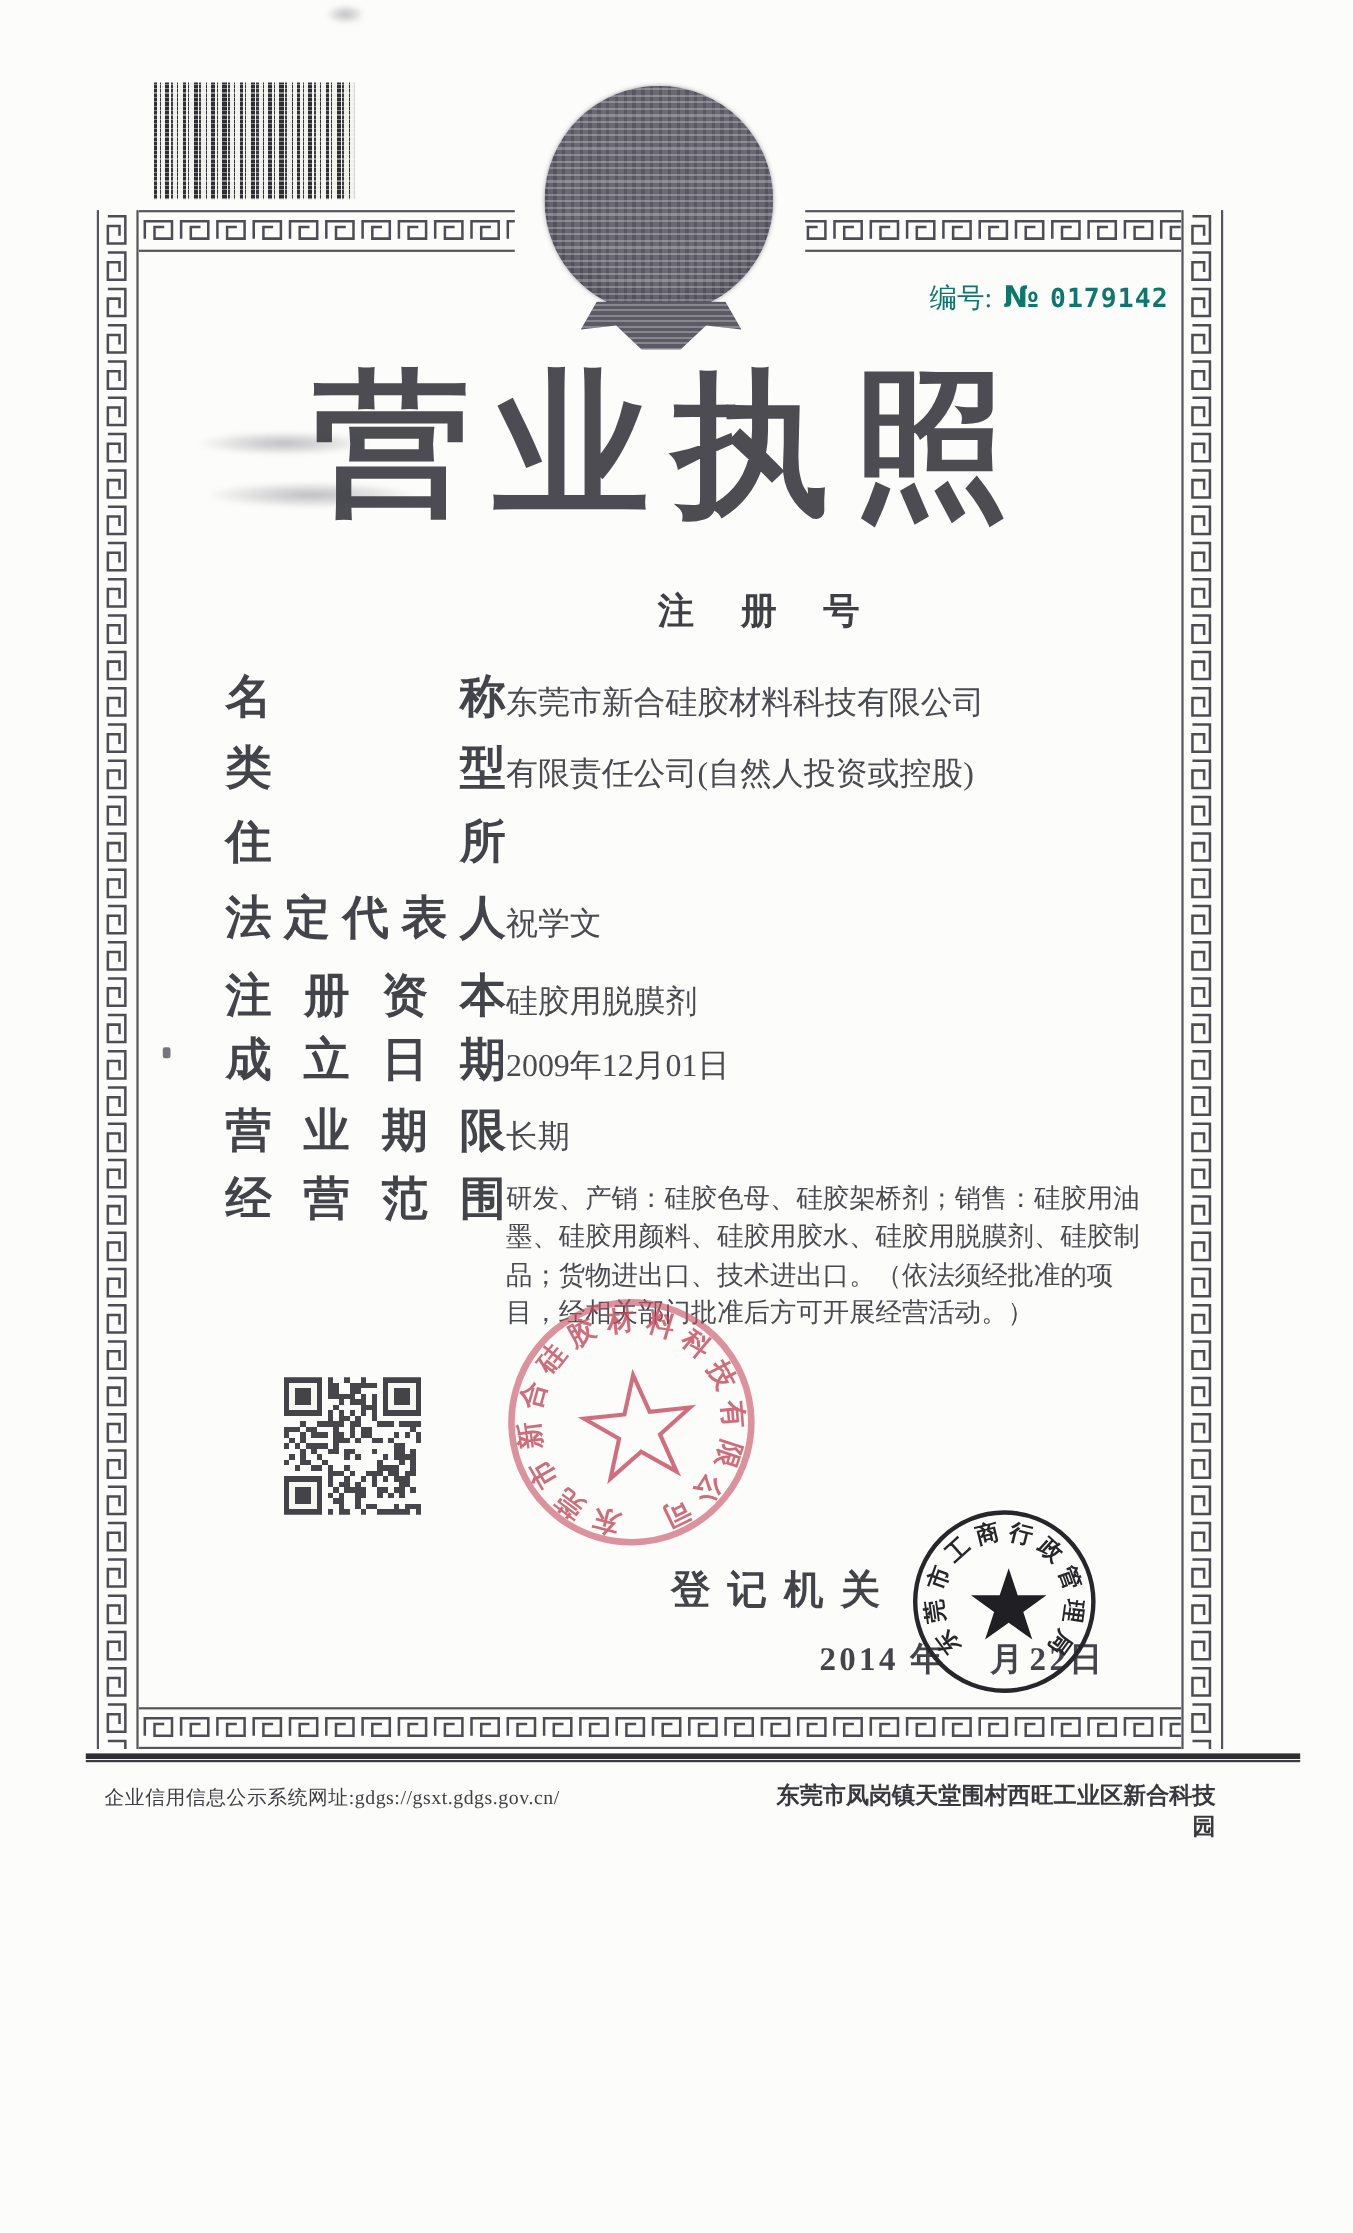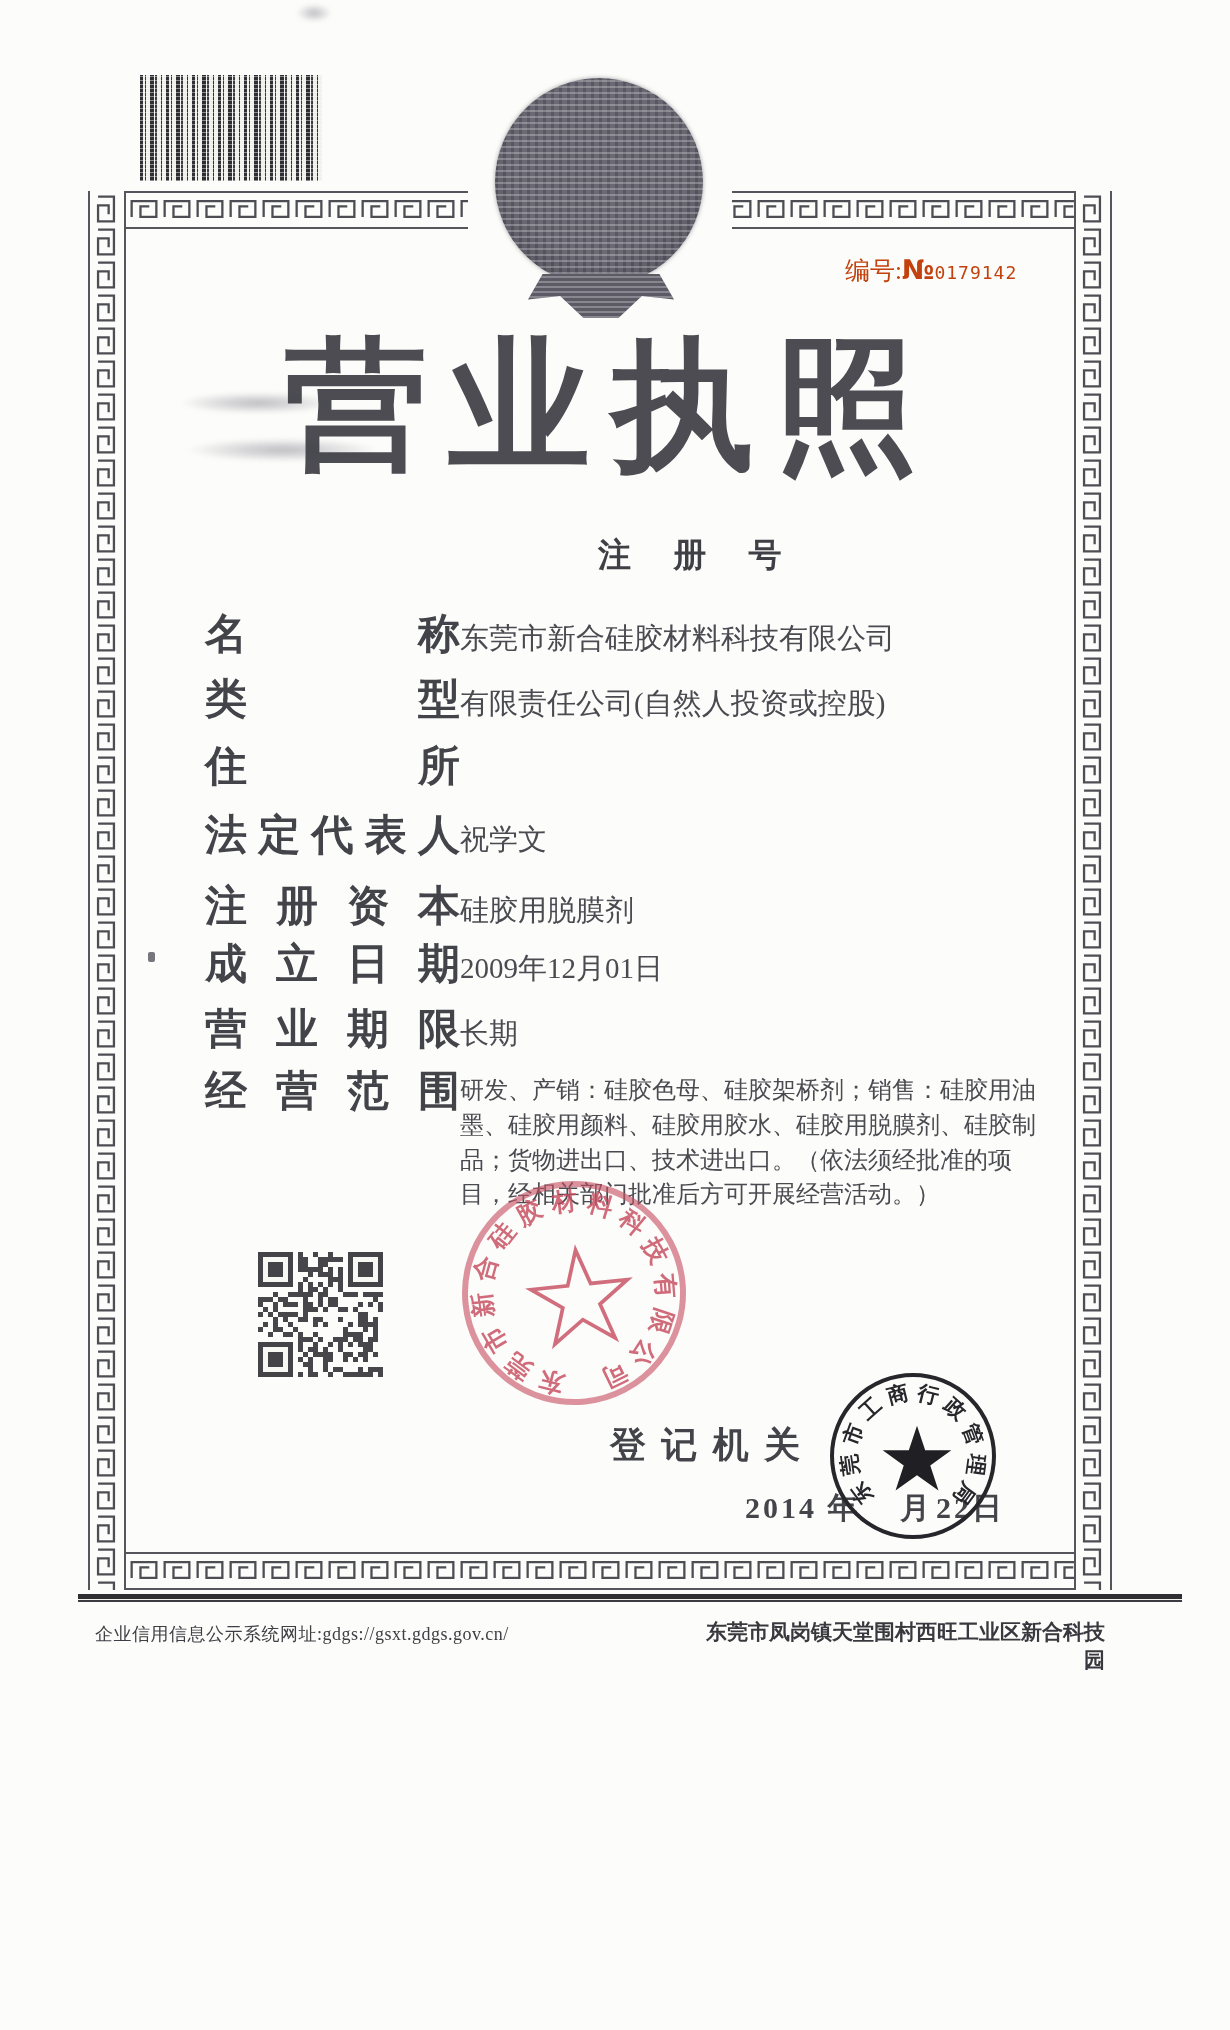--- a/index.html
+++ b/index.html
@@ -48,23 +48,23 @@
   }
   .emblem-base{
     left:528px;top:274px;width:146px;height:44px;z-index:4;
     clip-path:polygon(10% 0,90% 0,100% 58%,78% 50%,62% 100%,38% 100%,22% 50%,0 58%);
     background:
       repeating-linear-gradient(0deg, rgba(240,240,244,.3) 0 2px, rgba(0,0,0,0) 2px 5px),
       #5b5a65;
   }
 
   
-  .serial{left:845px;top:254px;display:flex;align-items:baseline;font-size:25px;color:#c2410c;z-index:5;}
+  .serial{left:845px;top:254px;display:flex;align-items:baseline;gap:10px;font-size:25px;color:#0f766e;z-index:5;}
   .serial .sym{font-family:"DejaVu Sans",sans-serif;font-weight:bold;font-size:27px;}
-  .serial .num{font-family:"DejaVu Sans Mono",monospace;font-size:18px;letter-spacing:1px;}
+  .serial .num{font-family:"DejaVu Sans Mono",monospace;font-size:24px;letter-spacing:1px;font-weight:bold;}
 
   .big-title{
     left:285px;top:322px;width:632px;height:175px;display:flex;justify-content:space-between;
     font-family:"Liberation Sans","DejaVu Sans",sans-serif;font-weight:700;
     font-size:142px;line-height:165px;color:#3f3f46;opacity:.93;z-index:5;
   }
 
   .reg-line{left:598px;top:533px;display:flex;align-items:baseline;gap:28px;z-index:5;}
   .reg-line .lbl{font-size:33px;letter-spacing:17px;color:#3f3f46;font-weight:600;}
   .reg-line .num{font-size:37px;color:#3d3d44;letter-spacing:1px;}

